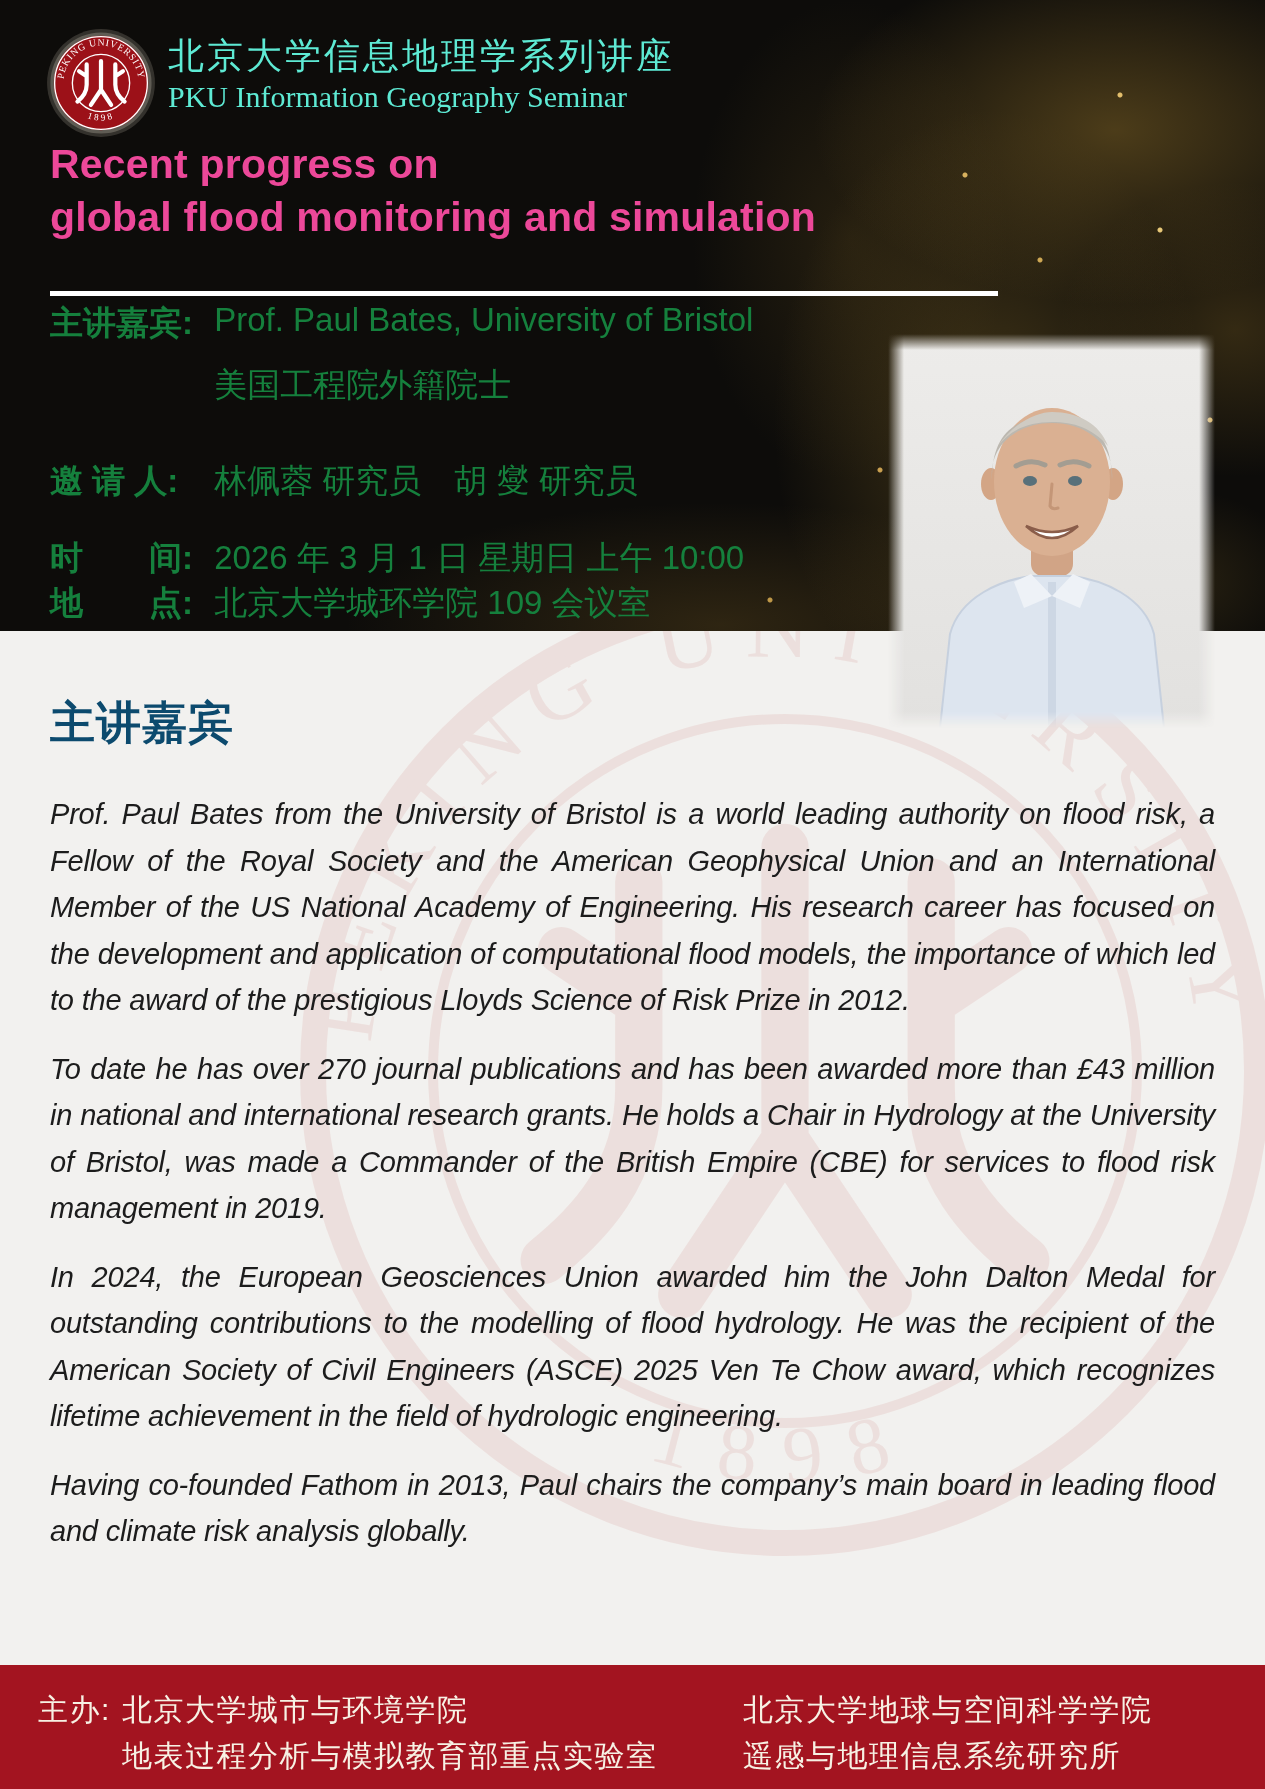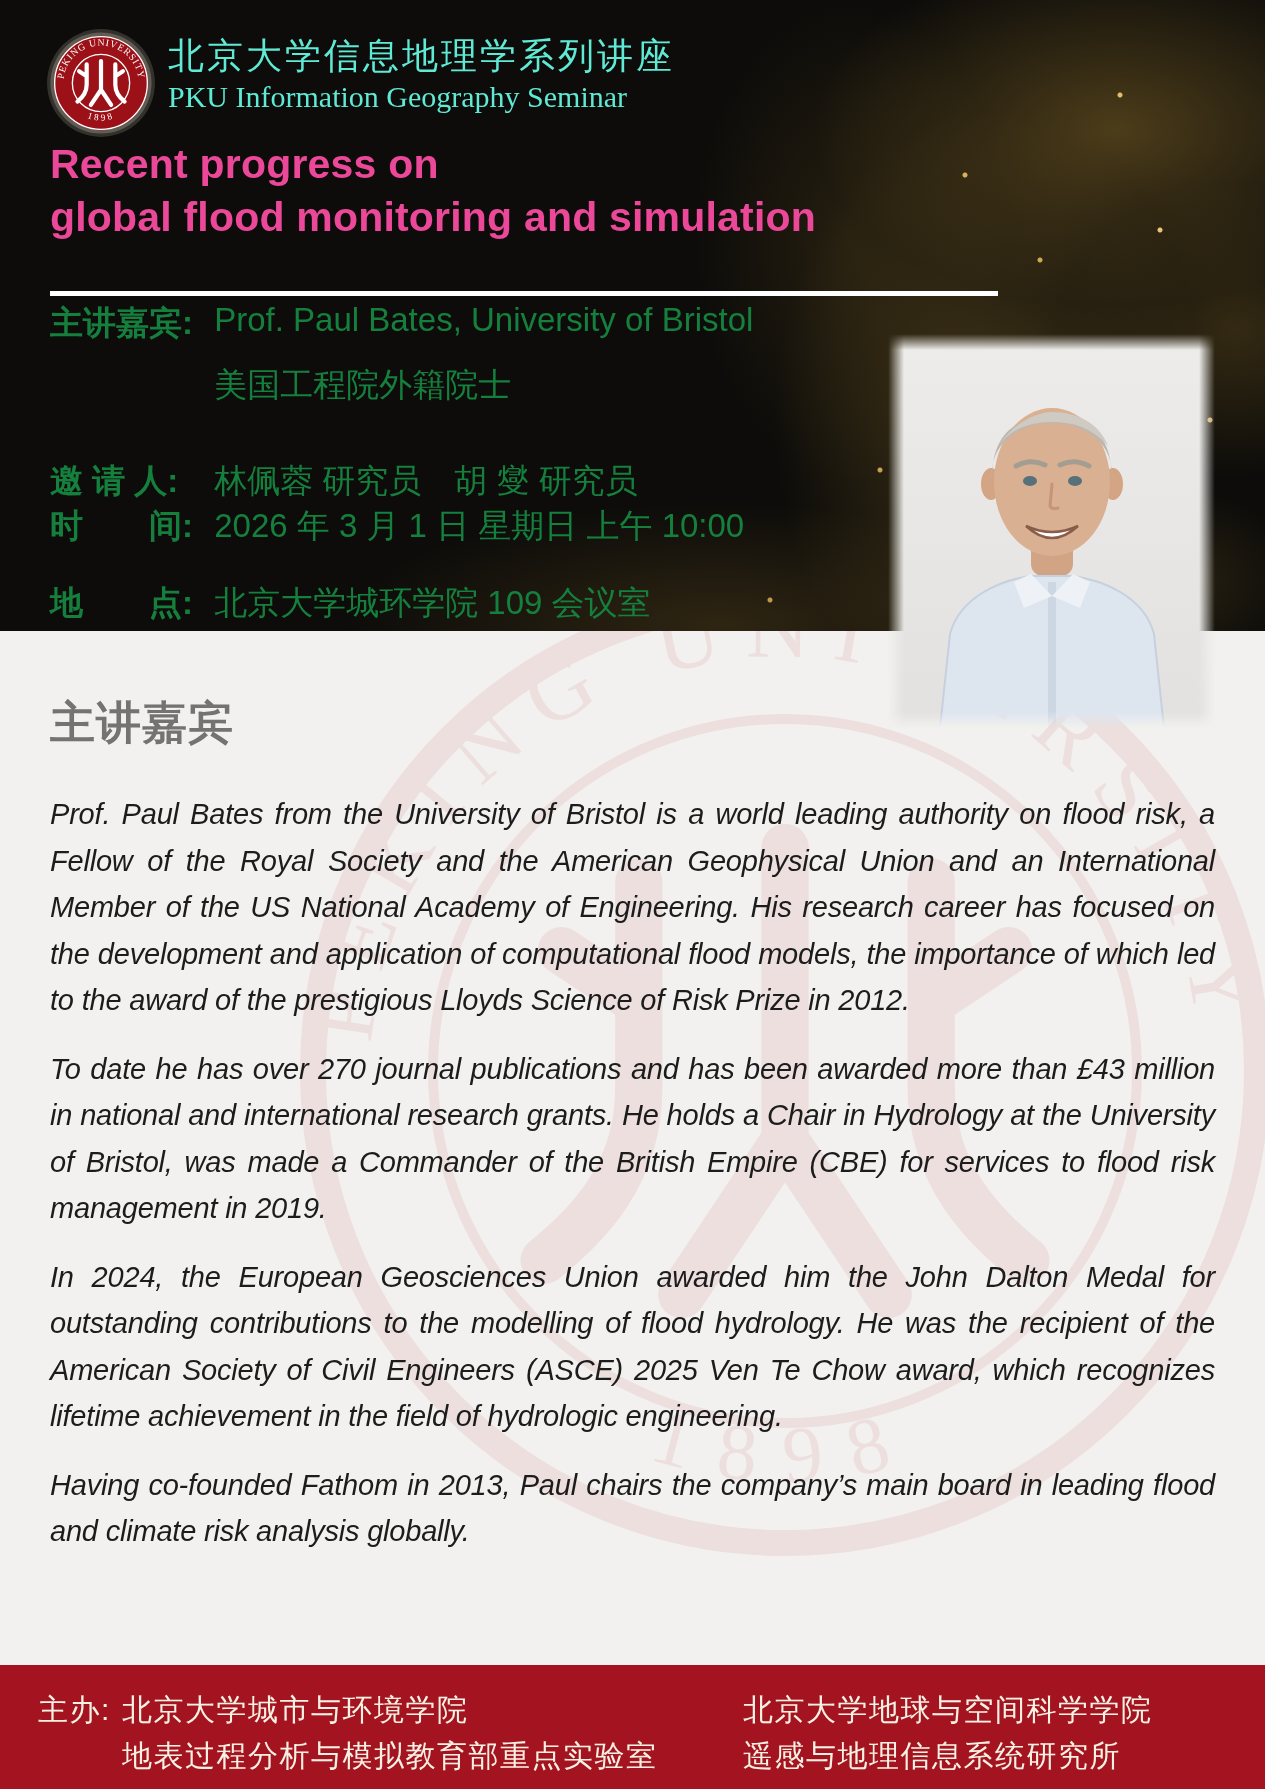--- a/index.html
+++ b/index.html
@@ -47,39 +47,39 @@
   }
   .talk-title{
     position:absolute;left:50px;top:138px;color:#ec4899;
     font-size:41px;font-weight:bold;line-height:53px;letter-spacing:0.2px;
     white-space:nowrap;
   }
   .divider{position:absolute;left:50px;top:291px;width:948px;height:5px;background:#ffffff;}
   .drow{position:absolute;left:50px;color:#15803d;font-size:33px;white-space:nowrap;}
   .drow .lbl{display:inline-block;width:152px;font-weight:bold;vertical-align:top;}
   .drow .val{display:inline-block;margin-left:3px;vertical-align:top;font-weight:normal;}
-  .r1{top:301px;} .r1b{top:363px;} .r2{top:459px;} .r3{top:504px;} .r4{top:581px;}
+  .r1{top:301px;} .r1b{top:363px;} .r2{top:459px;} .r3{top:536px;} .r4{top:581px;}
   
   .photo{
     position:absolute;left:888px;top:334px;width:327px;height:394px;z-index:6;
     -webkit-mask-image:linear-gradient(90deg,transparent 0,#000 16px,#000 calc(100% - 16px),transparent 100%),
                        linear-gradient(180deg,transparent 0,#000 16px,#000 calc(100% - 16px),transparent 100%);
     -webkit-mask-composite:source-in;
     mask-image:linear-gradient(90deg,transparent 0,#000 16px,#000 calc(100% - 16px),transparent 100%),
                linear-gradient(180deg,transparent 0,#000 16px,#000 calc(100% - 16px),transparent 100%);
     mask-composite:intersect;
   }
   
   .body-sec{
     position:absolute;left:0;top:631px;width:1265px;height:1034px;
     background:#f2f1ef;overflow:hidden;
   }
   .watermark{position:absolute;left:255px;top:-90px;opacity:0.5;}
   .bio-heading{
-    position:absolute;left:50px;top:62px;color:#737373;
+    position:absolute;left:50px;top:62px;color:#0c4a6e;
     font-size:45px;font-weight:bold;letter-spacing:1px;z-index:2;
   }
   .bio-text{
     position:absolute;left:50px;top:146px;width:1165px;z-index:2;
     color:#1c1c1c;font-size:29px;line-height:46.5px;letter-spacing:-0.2px;
   }
   .bio-text p{margin:14px 0 22px 0;text-align:justify;font-style:italic;}
   
   .footer{
     position:absolute;left:0;top:1665px;width:1265px;height:124px;

